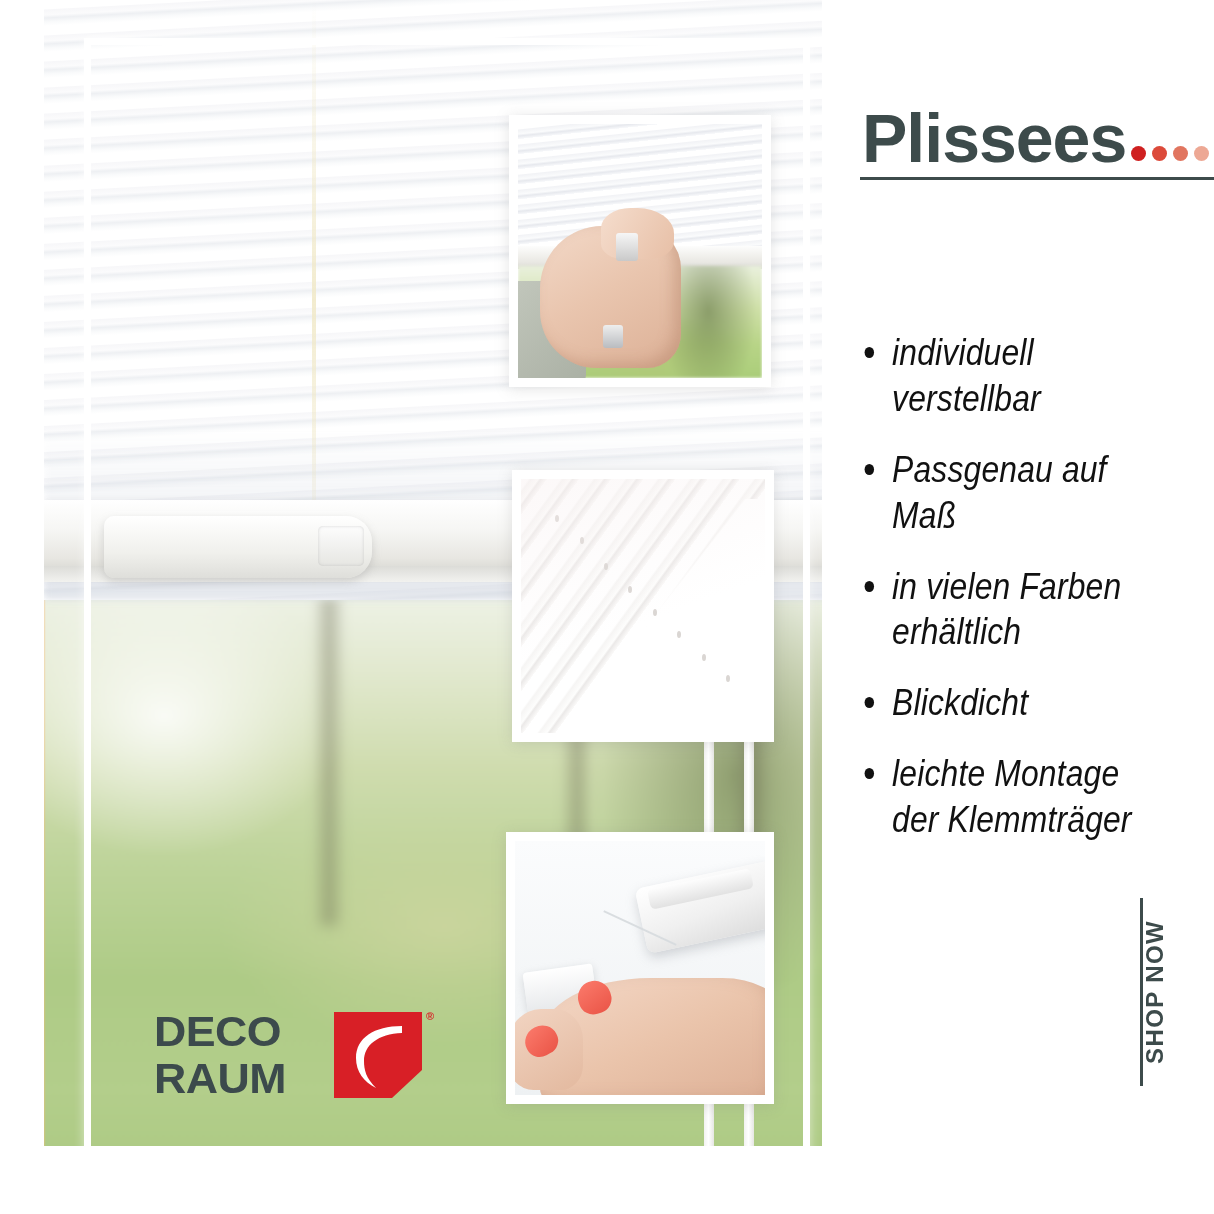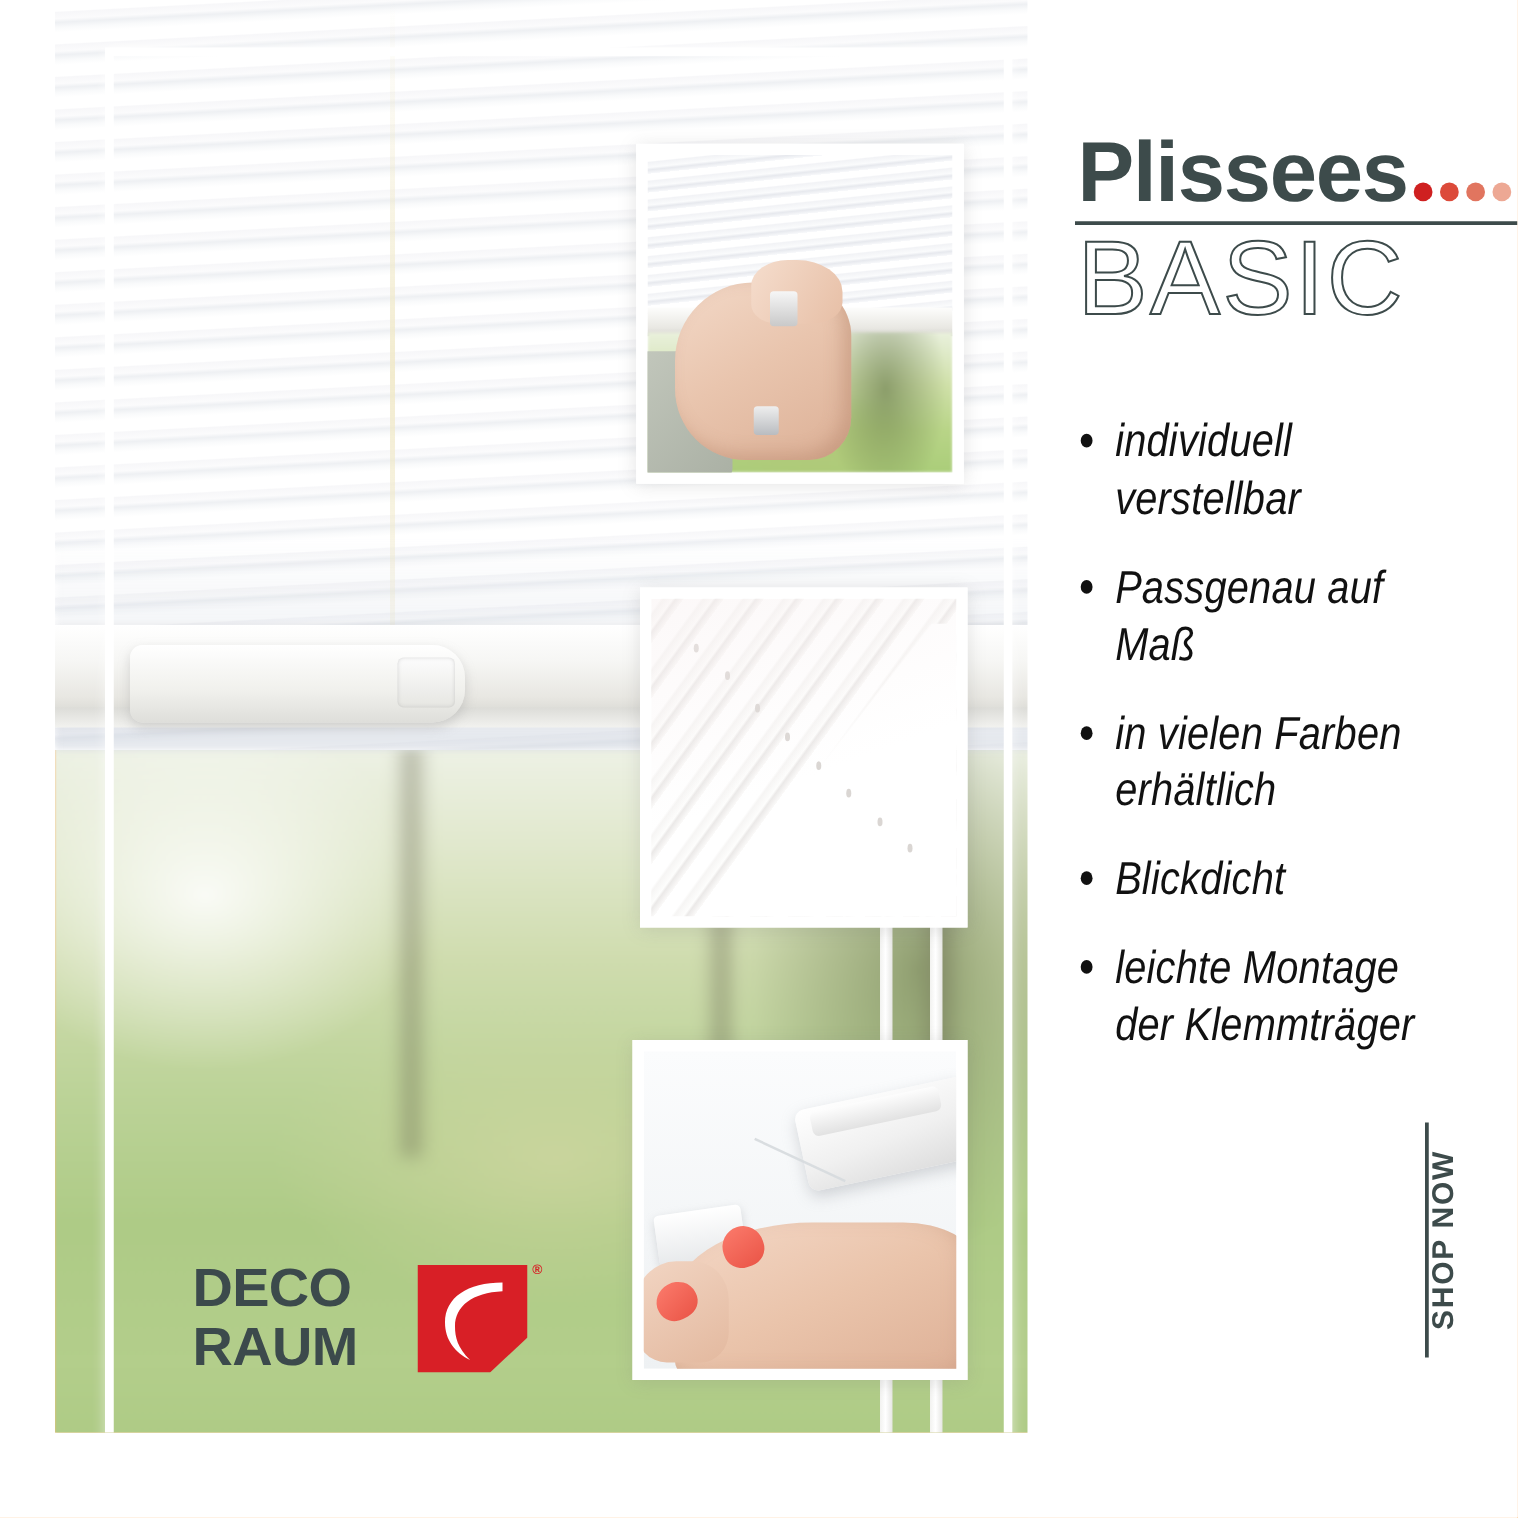--- a/index.html
+++ b/index.html
@@ -430,21 +430,20 @@
       <div id="headline-main">
         <span>Plissees</span>
         <span id="dot-row">
           <span class="dot" style="background: rgb(207, 32, 32);"></span>
           <span class="dot" style="background: rgb(220, 74, 58);"></span>
           <span class="dot" style="background: rgb(225, 117, 95);"></span>
           <span class="dot" style="background: rgb(237, 168, 148);"></span>
         </span>
       </div>
       <div id="headline-rule"></div>
-      <div id="headline-sub">BASIC</div>
     </div>
 
     <ul id="feature-list">
       <li>
         <span class="bullet"></span>
         <span>individuell verstellbar</span>
       </li>
       <li>
         <span class="bullet"></span>
         <span>Passgenau auf Maß</span>

